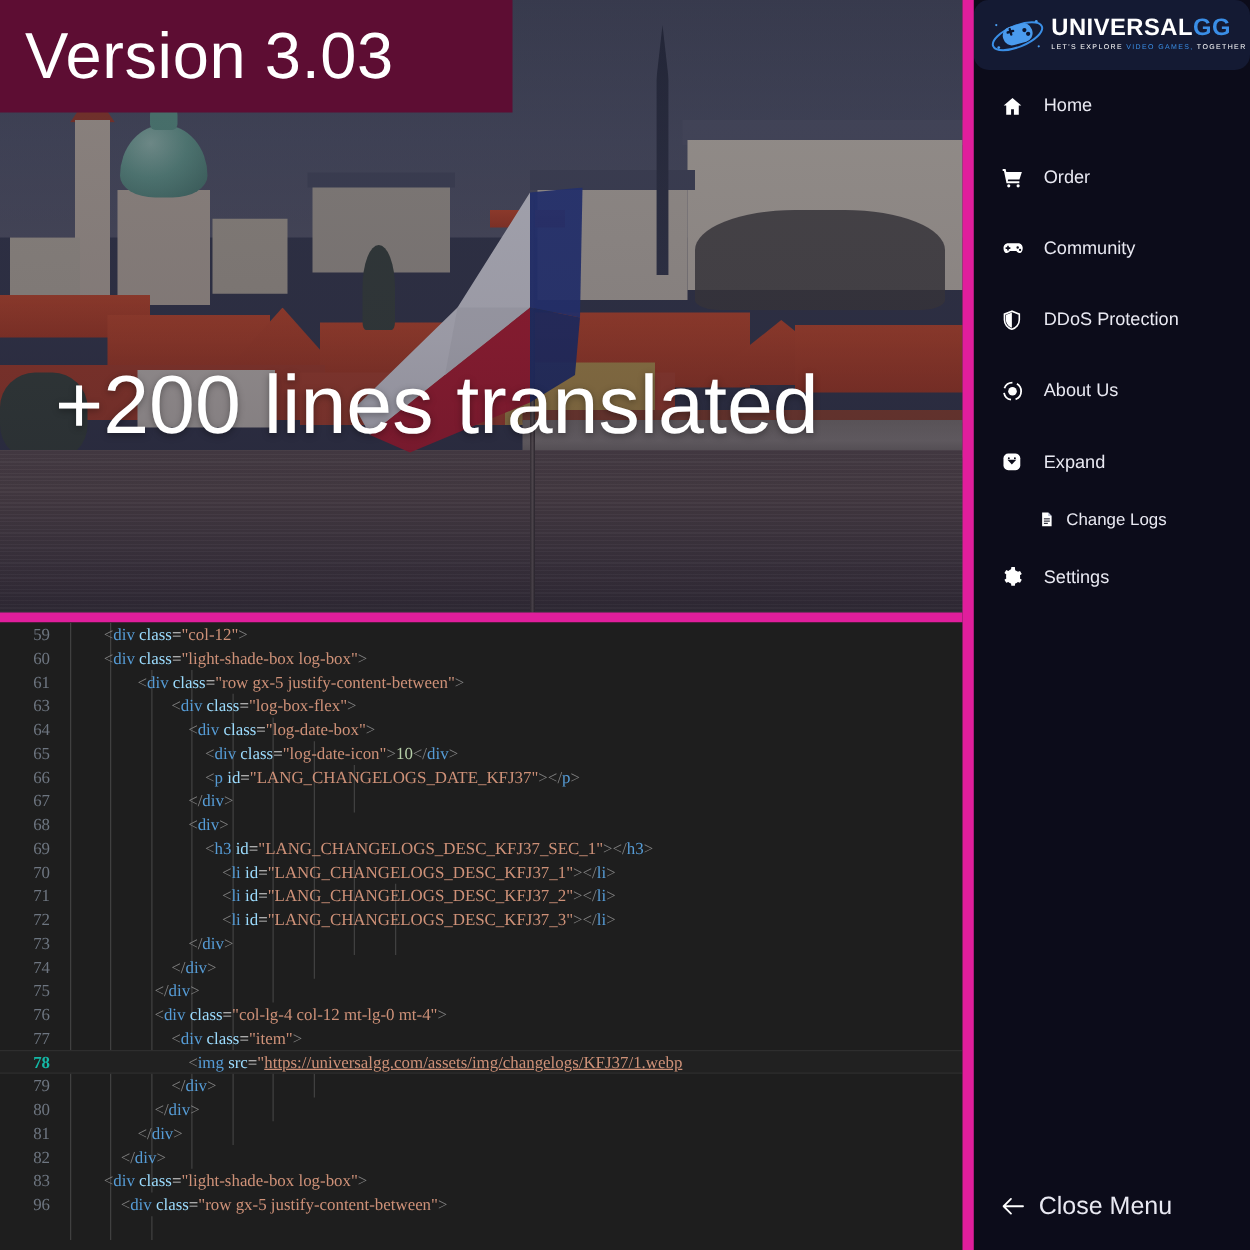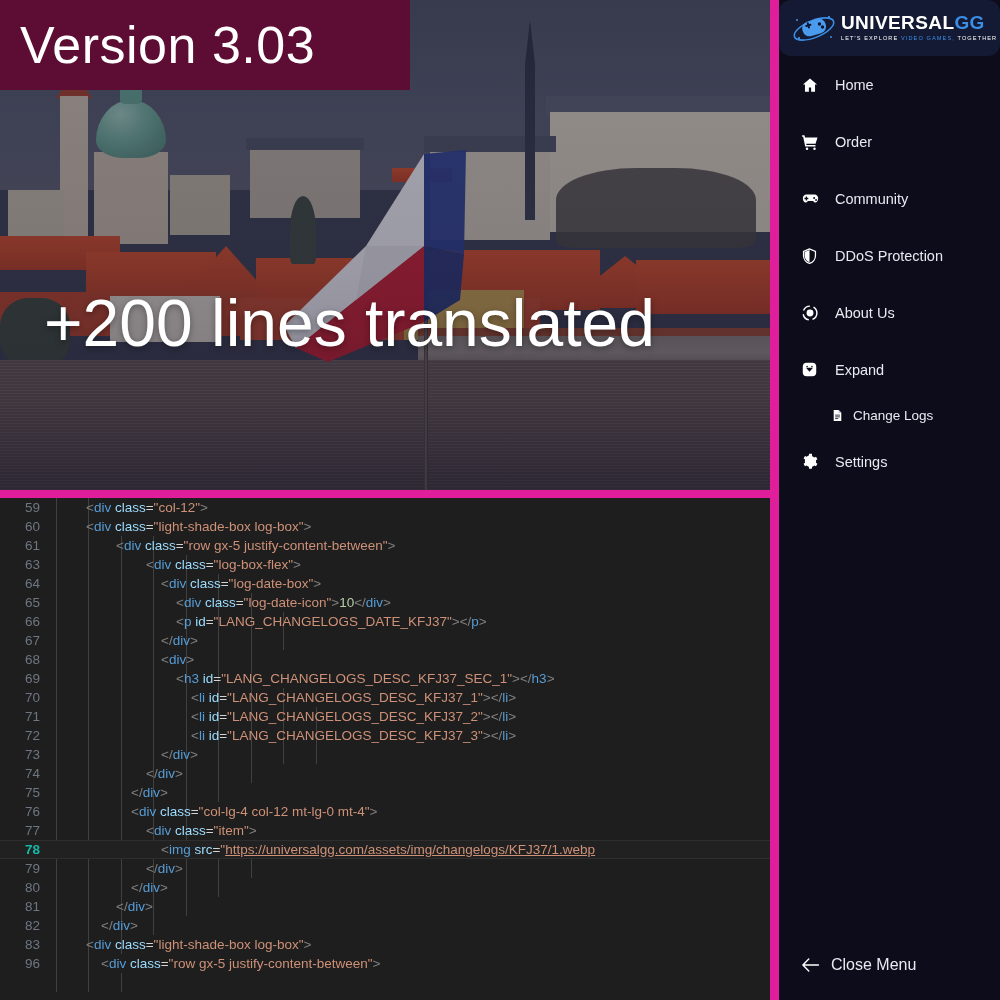--- a/index.html
+++ b/index.html
@@ -134,21 +134,21 @@
   #hero-divider {
     position:absolute; left:0; top:490px; width:770px; height:8px;
     background:#e01e9c;
   }
 
   
   #editor {
     position:absolute; left:0; top:498px; width:770px; height:502px;
     background:#1e1e1e;
     overflow:hidden;
-    font-family:Liberation Sans, sans-serif;
+    font-family:Liberation Serif, serif;
     font-size:13.5px;
     line-height:19px;
   }
   .code-line {
     position:relative;
     height:19px;
     white-space:pre;
     display:flex;
   }
   .code-line.active { background:#212121; }
@@ -245,21 +245,21 @@
   }
   .sub-item .sic { width:22px; flex:0 0 22px; display:flex; align-items:center; }
 
   #close-menu {
     position:absolute; left:0; bottom:0;
     width:221px;
     height:70px;
     display:flex; align-items:center;
     padding-left:22px;
     color:#e9e9f2;
-    font-size:16px;
+    font-size:20px;
     cursor:pointer;
   }
   #close-menu .nic { width:30px; flex:0 0 30px; display:flex; align-items:center; color:#fff; }
 </style>
 </head>
 <body>
 
 <div id="root">
 
   <div id="left-col">

